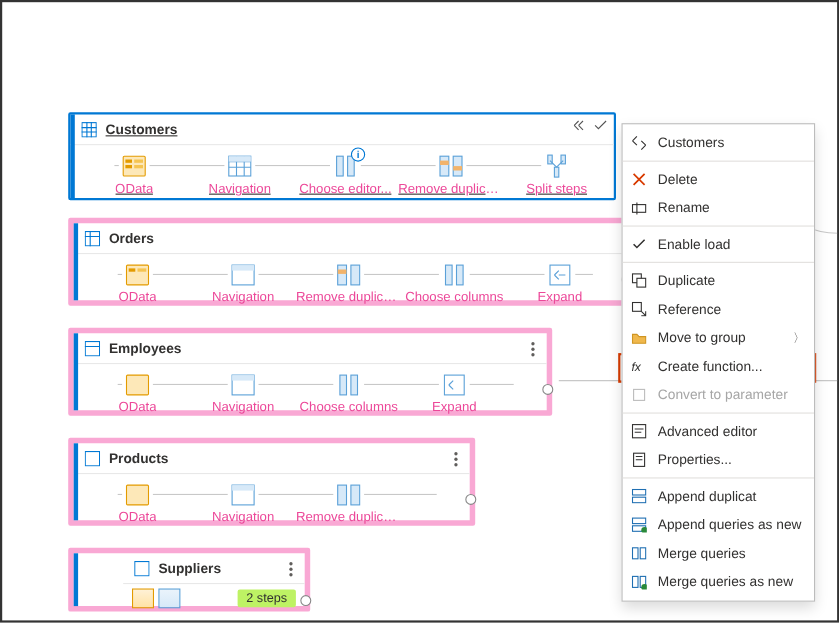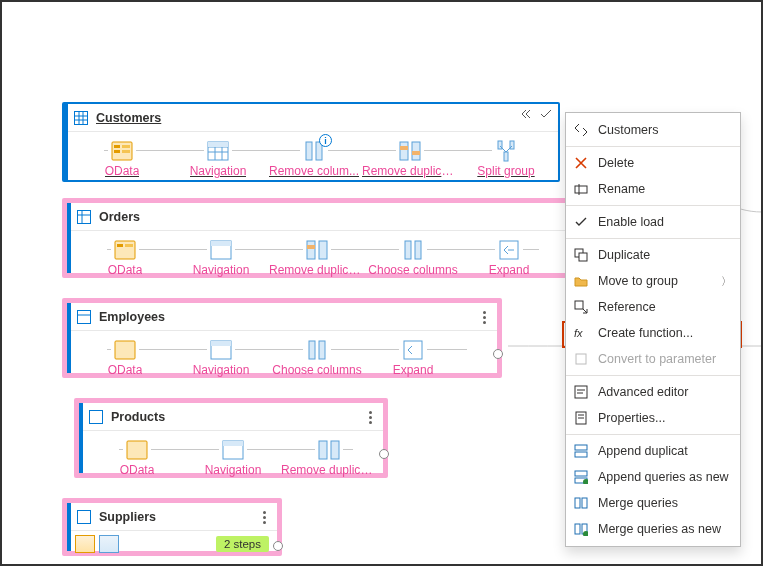--- a/index.html
+++ b/index.html
@@ -103,21 +103,21 @@
           <div class="step-label">Navigation</div>
         </div>
       <div class="step">
           <div class="step-icon" style="position:relative">
             <svg width="22" height="20">
               <rect x="3" y="1" width="6" height="18" fill="#d7e9f8" stroke="#5aa0d8"></rect>
               <rect x="13" y="1" width="6" height="18" fill="#d7e9f8" stroke="#5aa0d8"></rect>
             </svg>
             <span class="info-badge">i</span>
           </div>
-          <div class="step-label">Remove colum...</div>
+          <div class="step-label">Choose editor...</div>
         </div>
       <div class="step">
           <div class="step-icon">
             <svg width="22" height="20">
               <rect x="1" y="1" width="8" height="18" fill="#d7e9f8" stroke="#5aa0d8"></rect>
               <rect x="13" y="1" width="8" height="18" fill="#d7e9f8" stroke="#5aa0d8"></rect>
               <rect x="1" y="5" width="8" height="4" fill="#f2b36a"></rect>
               <rect x="13" y="10" width="8" height="4" fill="#f2b36a"></rect>
             </svg>
           </div>
@@ -125,21 +125,21 @@
         </div>
       <div class="step">
           <div class="step-icon">
             <svg width="20" height="22">
               <rect x="8" y="12" width="4" height="9" fill="#d7e9f8" stroke="#5aa0d8"></rect>
               <rect x="2" y="1" width="4" height="8" fill="#d7e9f8" stroke="#5aa0d8"></rect>
               <rect x="14" y="1" width="4" height="8" fill="#d7e9f8" stroke="#5aa0d8"></rect>
               <path d="M10,12 L4,6 M10,12 L16,6" stroke="#5aa0d8" fill="none"></path>
             </svg>
           </div>
-          <div class="step-label">Split group</div>
+          <div class="step-label">Split steps</div>
         </div>
     </div>
   </div>
 
   <div class="query-card" style="left:0; top:96px; width:512px; height:80px;">
     <div class="accent"></div>
     <div class="q-head">
       <span class="menu-icon">
           <svg width="14" height="14">
             <rect x="0.5" y="0.5" width="13" height="13" fill="none" stroke="#0078d4"></rect>
@@ -252,21 +252,21 @@
               <rect x="1" y="1" width="18" height="18" fill="#fff" stroke="#5aa0d8"></rect>
               <path d="M5,10 L9,6 M5,10 L9,14" stroke="#5aa0d8" fill="none"></path>
             </svg>
           </div>
           <div class="step-label">Expand</div>
         </div>
     </div>
     <div class="out-port" style="top:46px;"></div>
   </div>
 
-  <div class="query-card" style="left:12px; top:296px; width:314px; height:80px;">
+  <div class="query-card" style="left:0; top:296px; width:370px; height:80px;">
     <div class="accent"></div>
     <div class="q-head">
       <span class="menu-icon">
           <svg width="14" height="14">
             <rect x="0.5" y="0.5" width="13" height="13" fill="none" stroke="#0078d4"></rect>
           </svg>
         </span>
       <span class="q-title">Products</span>
       <div class="kebab" style="top:4px;">
           <span></span>
@@ -299,21 +299,21 @@
               <rect x="1" y="1" width="8" height="18" fill="#d7e9f8" stroke="#5aa0d8"></rect>
               <rect x="13" y="1" width="8" height="18" fill="#d7e9f8" stroke="#5aa0d8"></rect>
             </svg>
           </div>
           <div class="step-label">Remove duplicat...</div>
         </div>
     </div>
     <div class="out-port" style="top:46px;"></div>
   </div>
 
-  <div class="query-card" style="left:0; top:396px; width:220px; height:58px;">
+  <div class="query-card" style="left:0; top:396px; width:220px; height:58px;padding-left:45px;">
     <div class="accent"></div>
     <div class="q-head">
       <span class="menu-icon">
           <svg width="14" height="14">
             <rect x="0.5" y="0.5" width="13" height="13" fill="none" stroke="#0078d4"></rect>
           </svg>
         </span>
       <span class="q-title">Suppliers</span>
       <div class="kebab" style="top:4px;">
           <span></span>
@@ -375,34 +375,34 @@
         <svg width="14" height="14">
           <rect x="1" y="1" width="8" height="8" fill="none" stroke="#323130"></rect>
           <rect x="5" y="5" width="8" height="8" fill="#fff" stroke="#323130"></rect>
         </svg>
       </span>
       <span class="menu-label">Duplicate</span>
     </div>
   <div class="menu-item">
       <span class="menu-icon">
         <svg width="14" height="14">
+          <rect x="1" y="1" width="8" height="8" fill="none" stroke="#323130"></rect>
+          <path d="M9,9 L13,13 M13,9 L13,13 L9,13" stroke="#323130" fill="none"></path>
+        </svg>
+      </span>
+      <span class="menu-label">Reference</span>
+    </div>
+  <div class="menu-item">
+      <span class="menu-icon">
+        <svg width="14" height="14">
           <path d="M1,4 L5,4 L7,6 L13,6 L13,12 L1,12 Z" fill="#f0b84c" stroke="#cf9521"></path>
         </svg>
       </span>
       <span class="menu-label">Move to group</span>
       <span class="menu-sub">〉</span>
-    </div>
-  <div class="menu-item">
-      <span class="menu-icon">
-        <svg width="14" height="14">
-          <rect x="1" y="1" width="8" height="8" fill="none" stroke="#323130"></rect>
-          <path d="M9,9 L13,13 M13,9 L13,13 L9,13" stroke="#323130" fill="none"></path>
-        </svg>
-      </span>
-      <span class="menu-label">Reference</span>
     </div>
   <div class="menu-item">
       <span class="menu-icon">
         <svg width="14" height="14">
           <text x="0" y="11" font-size="11" font-style="italic" fill="#323130">fx</text>
         </svg>
       </span>
       <span class="menu-label">Create function...</span>
     </div>
   <div class="menu-item disabled">

